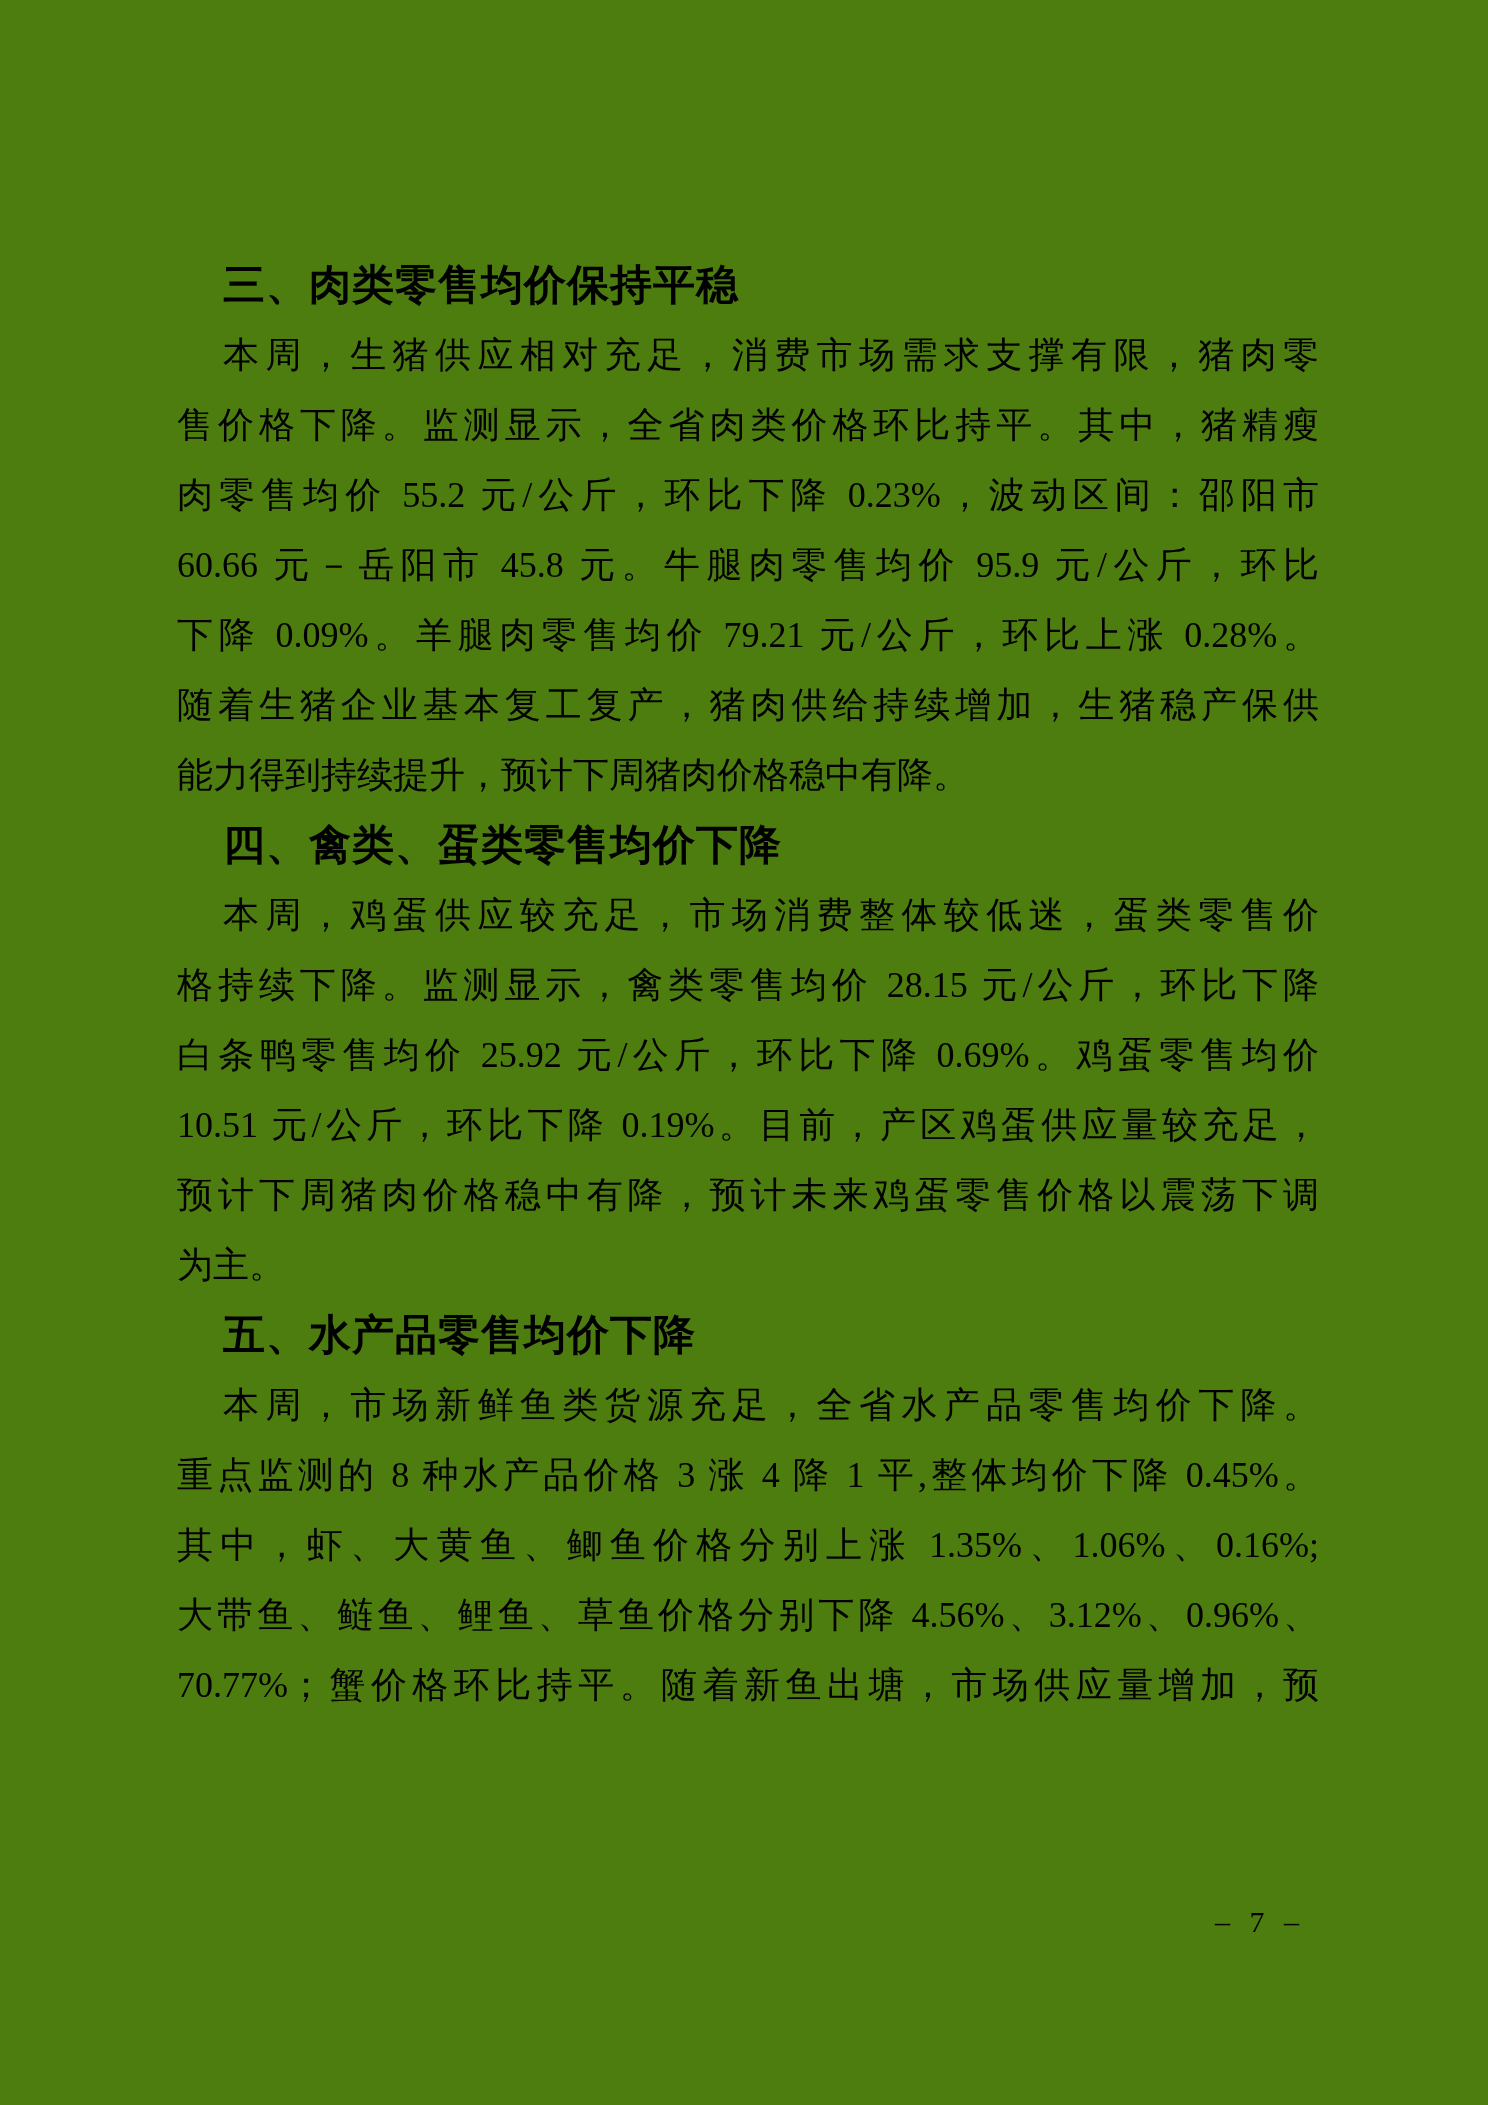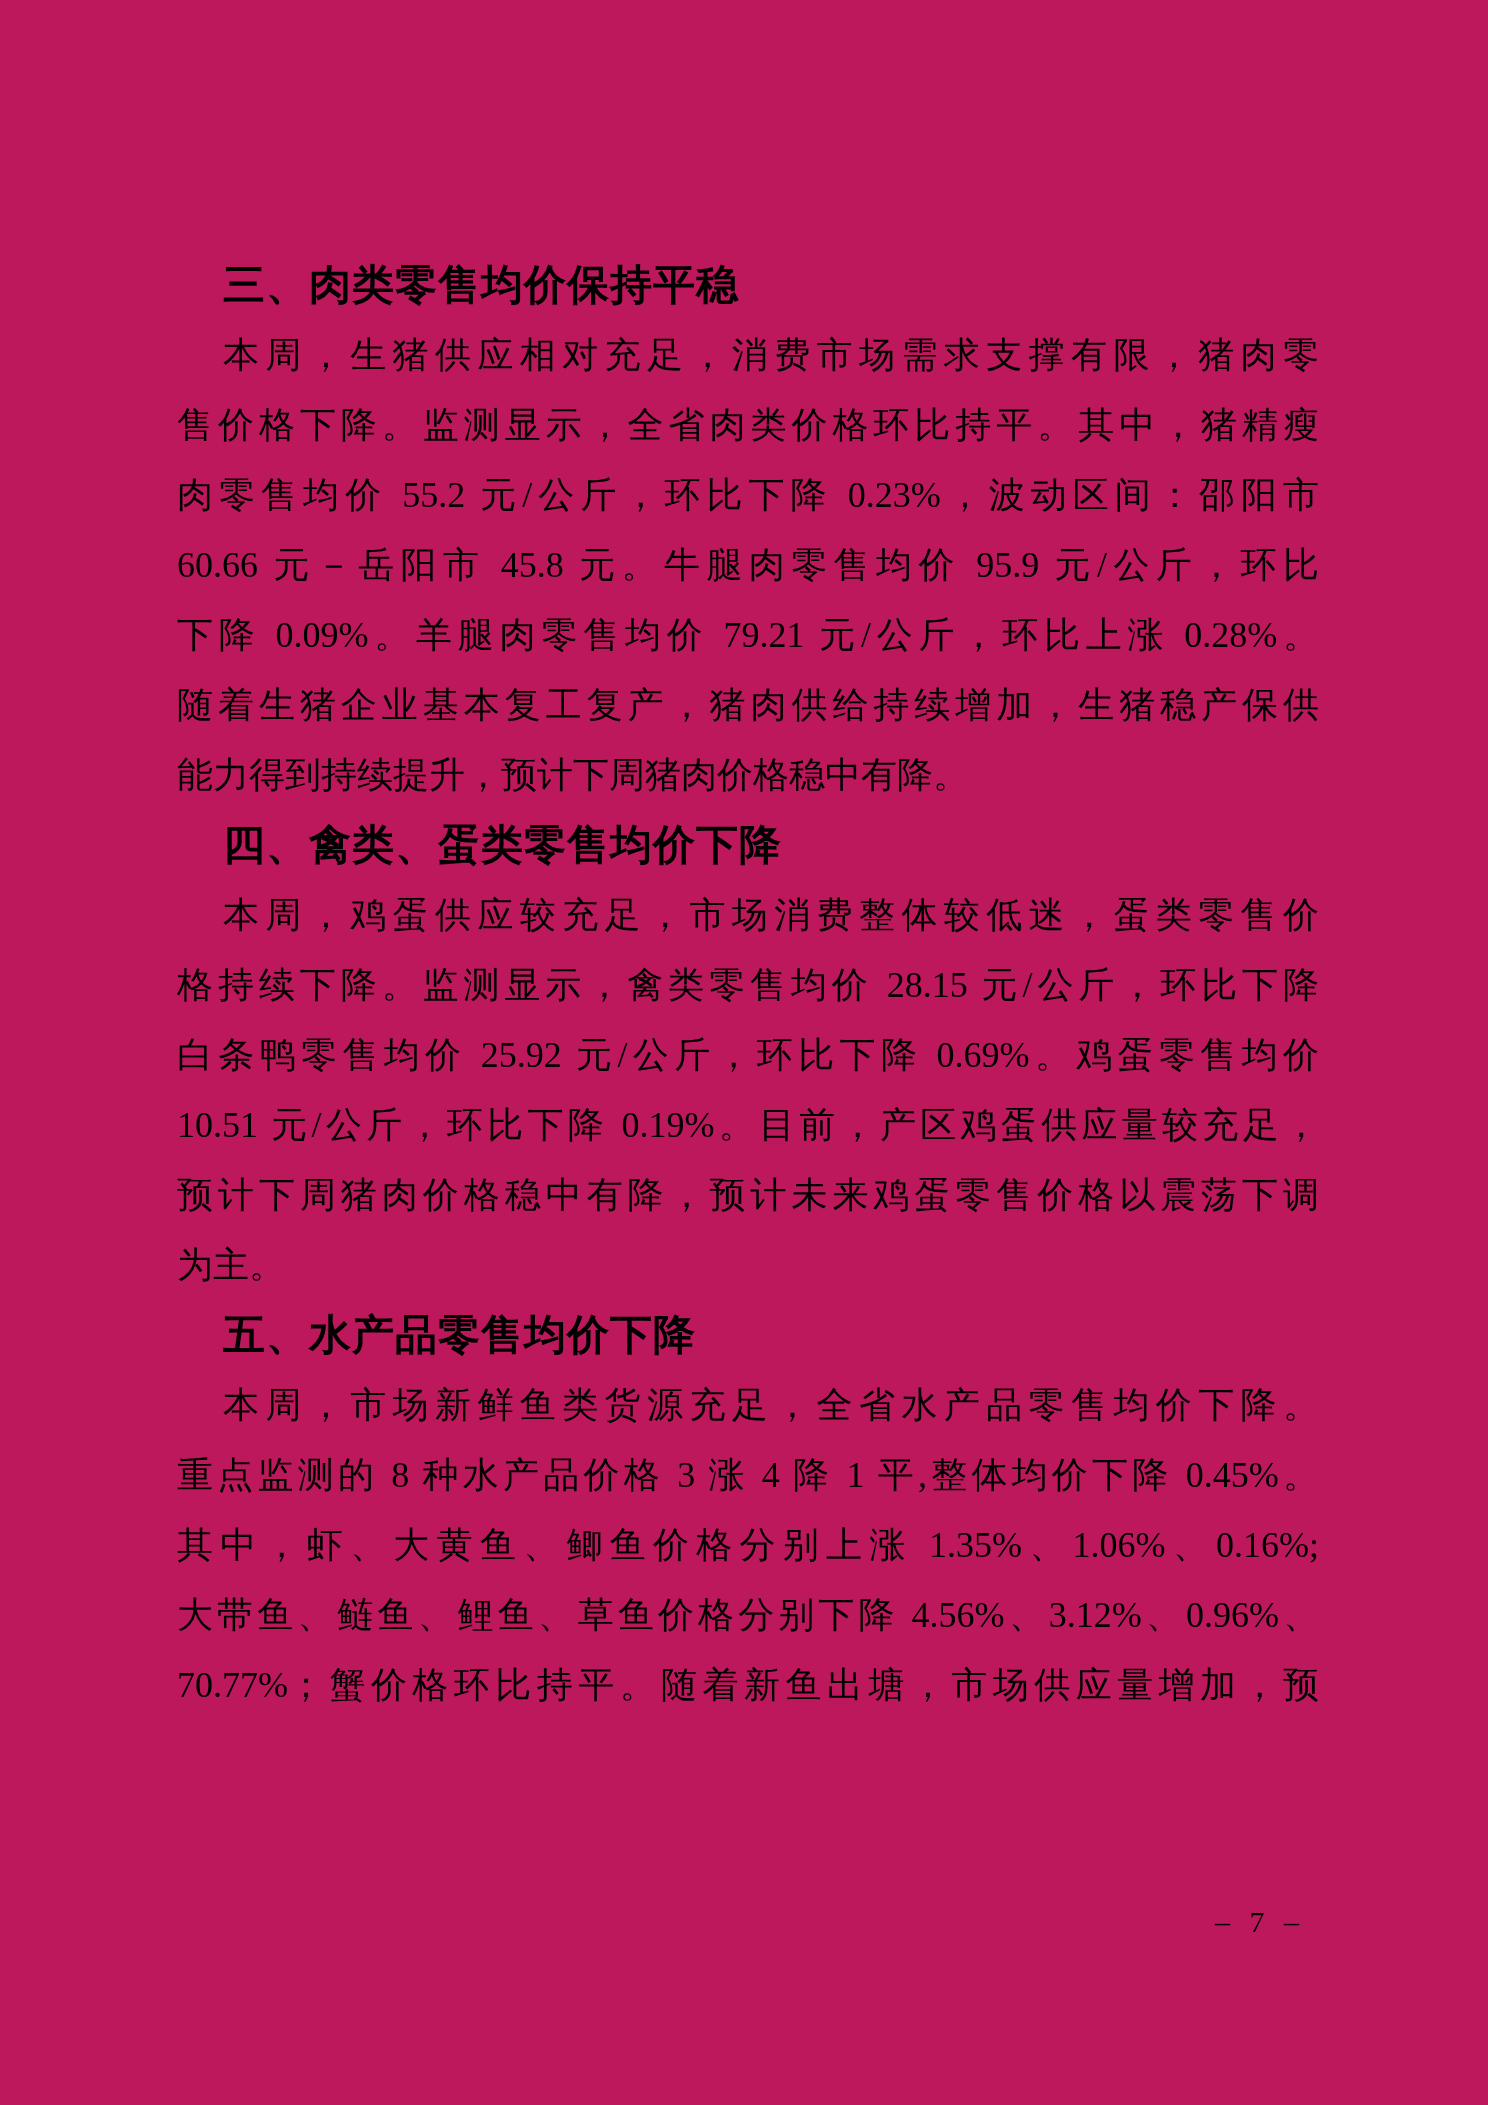--- a/index.html
+++ b/index.html
@@ -6,21 +6,21 @@
     margin: 0;
     padding: 0;
     background: #ffffff;
     font-family: "Liberation Serif", "DejaVu Serif", serif;
     color: #000000;
   }
   .page {
     position: relative;
     width: 1488px;
     height: 2105px;
-    background: #be185d;
+    background: #4d7c0f;
     overflow: hidden;
   }
   .content {
     position: absolute;
     left: 177px;
     top: 250px;
     width: 1142px;
   }
   .heading {
     font-family: "Liberation Sans", "DejaVu Sans", sans-serif;

